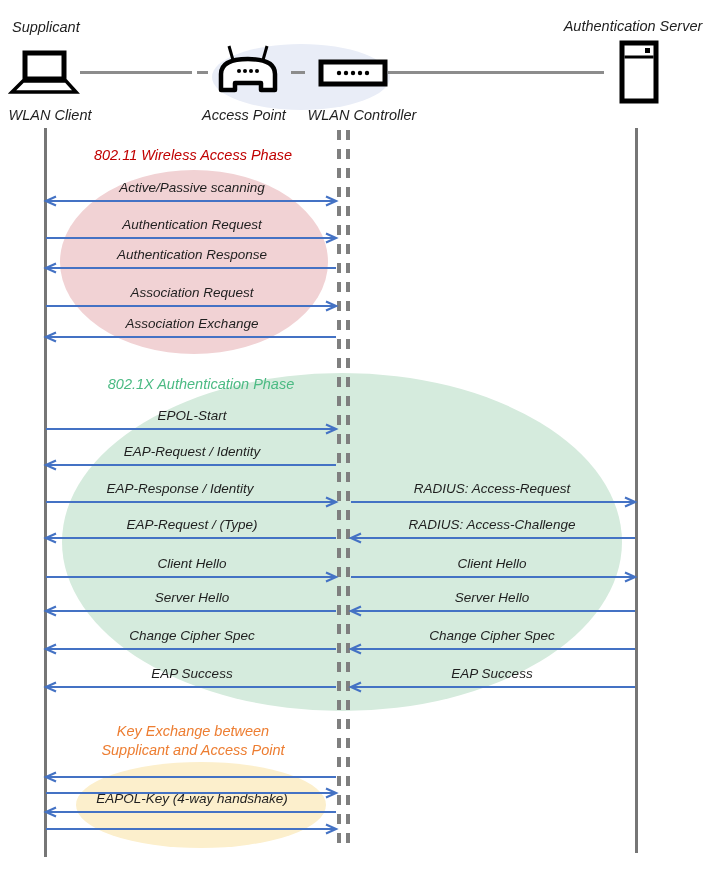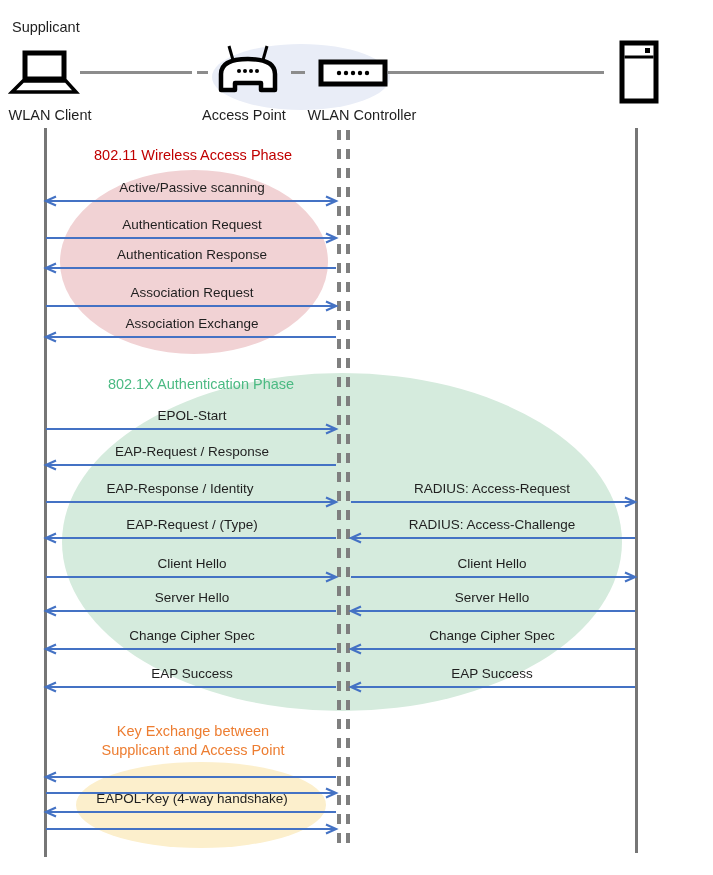--- a/index.html
+++ b/index.html
@@ -1,17 +1,17 @@
 <!DOCTYPE html>
 <html><head>
 <meta charset="utf-8">
 <style>
   html,body{margin:0;padding:0;background:#fff;}
   #canvas{position:relative;width:713px;height:875px;background:#fff;overflow:hidden;
-          font-family:"Liberation Sans",sans-serif;color:#1f1f1f;}
+          font-family:"Liberation Sans",sans-serif;color:#1f1f1f;font-style:italic;}
   .abs{position:absolute;}
   .role-label{font-size:14.5px;color:#1f1f1f;white-space:nowrap;}
   .dev-label{font-size:14.5px;color:#1f1f1f;text-align:center;white-space:nowrap;}
   .phase-title{font-size:14.5px;text-align:center;white-space:nowrap;}
   .phase-title.p1{color:#C00000;}
   .phase-title.p2{color:#4BBA83;text-align:center;}
   .phase-title.p3{color:#ED7D31;line-height:19px;}
   .ellipse{border-radius:50%;}
   .el-header{left:212px;top:44px;width:178px;height:66px;background:#E9EDF7;}
   .el-p1{left:60px;top:170px;width:268px;height:184px;background:#F1D2D4;}
@@ -29,20 +29,21 @@
 <body>
 
 <div id="canvas">
 
   <div class="abs ellipse el-header"></div>
   <div class="abs ellipse el-p1"></div>
   <div class="abs ellipse el-p2"></div>
   <div class="abs ellipse el-p3"></div>
 
   <div class="abs role-label" style="left:12px;top:19px;">Supplicant</div>
+  <div class="abs role-label" style="left:553px;top:18px;width:160px;text-align:center;">Authentication Server</div>
 
   <div class="abs connector" style="left:80px;top:71px;width:112px;"></div>
   <div class="abs connector" style="left:197px;top:71px;width:11px;"></div>
   <div class="abs connector" style="left:291px;top:71px;width:14px;"></div>
   <div class="abs connector" style="left:388px;top:71px;width:216px;"></div>
 
   <div class="abs" style="left:8px;top:50px;">
     <svg width="72" height="46" viewBox="0 0 72 46">
       <rect x="17" y="3" width="39" height="26" fill="#fff" stroke="#000" stroke-width="5"></rect>
       <path d="M4 42 L68 42 L58 31 L15 31 Z" fill="#fff" stroke="#000" stroke-width="3.5"></path>
@@ -118,21 +119,21 @@
       <path d="M 46 812 H 336 M 56 807.5 L 46 812 L 56 816.5" fill="none" stroke="#4472C4" stroke-width="2.2"></path>
       <path d="M 46 829 H 336 M 326 824.5 L 336 829 L 326 833.5" fill="none" stroke="#4472C4" stroke-width="2.2"></path>
     </svg>
   <div id="label-layer">
       <div class="msg-label" style="left: 32px; top: 179px;">Active/Passive scanning</div>
       <div class="msg-label" style="left: 32px; top: 216px;">Authentication Request</div>
       <div class="msg-label" style="left: 32px; top: 246px;">Authentication Response</div>
       <div class="msg-label" style="left: 32px; top: 284px;">Association Request</div>
       <div class="msg-label" style="left: 32px; top: 315px;">Association Exchange</div>
       <div class="msg-label" style="left: 32px; top: 407px; text-align: center;">EPOL-Start</div>
-      <div class="msg-label" style="left: 32px; top: 443px;">EAP-Request / Response</div>
+      <div class="msg-label" style="left: 32px; top: 443px;">EAP-Request / Identity</div>
       <div class="msg-label" style="left: 20px; top: 480px;">EAP-Response / Identity</div>
       <div class="msg-label" style="left: 332px; top: 480px;">RADIUS: Access-Request</div>
       <div class="msg-label" style="left: 32px; top: 516px;">EAP-Request / (Type)</div>
       <div class="msg-label" style="left: 332px; top: 516px;">RADIUS: Access-Challenge</div>
       <div class="msg-label" style="left: 32px; top: 555px;">Client Hello</div>
       <div class="msg-label" style="left: 332px; top: 555px;">Client Hello</div>
       <div class="msg-label" style="left: 32px; top: 589px;">Server Hello</div>
       <div class="msg-label" style="left: 332px; top: 589px;">Server Hello</div>
       <div class="msg-label" style="left: 32px; top: 627px;">Change Cipher Spec</div>
       <div class="msg-label" style="left: 332px; top: 627px;">Change Cipher Spec</div>

